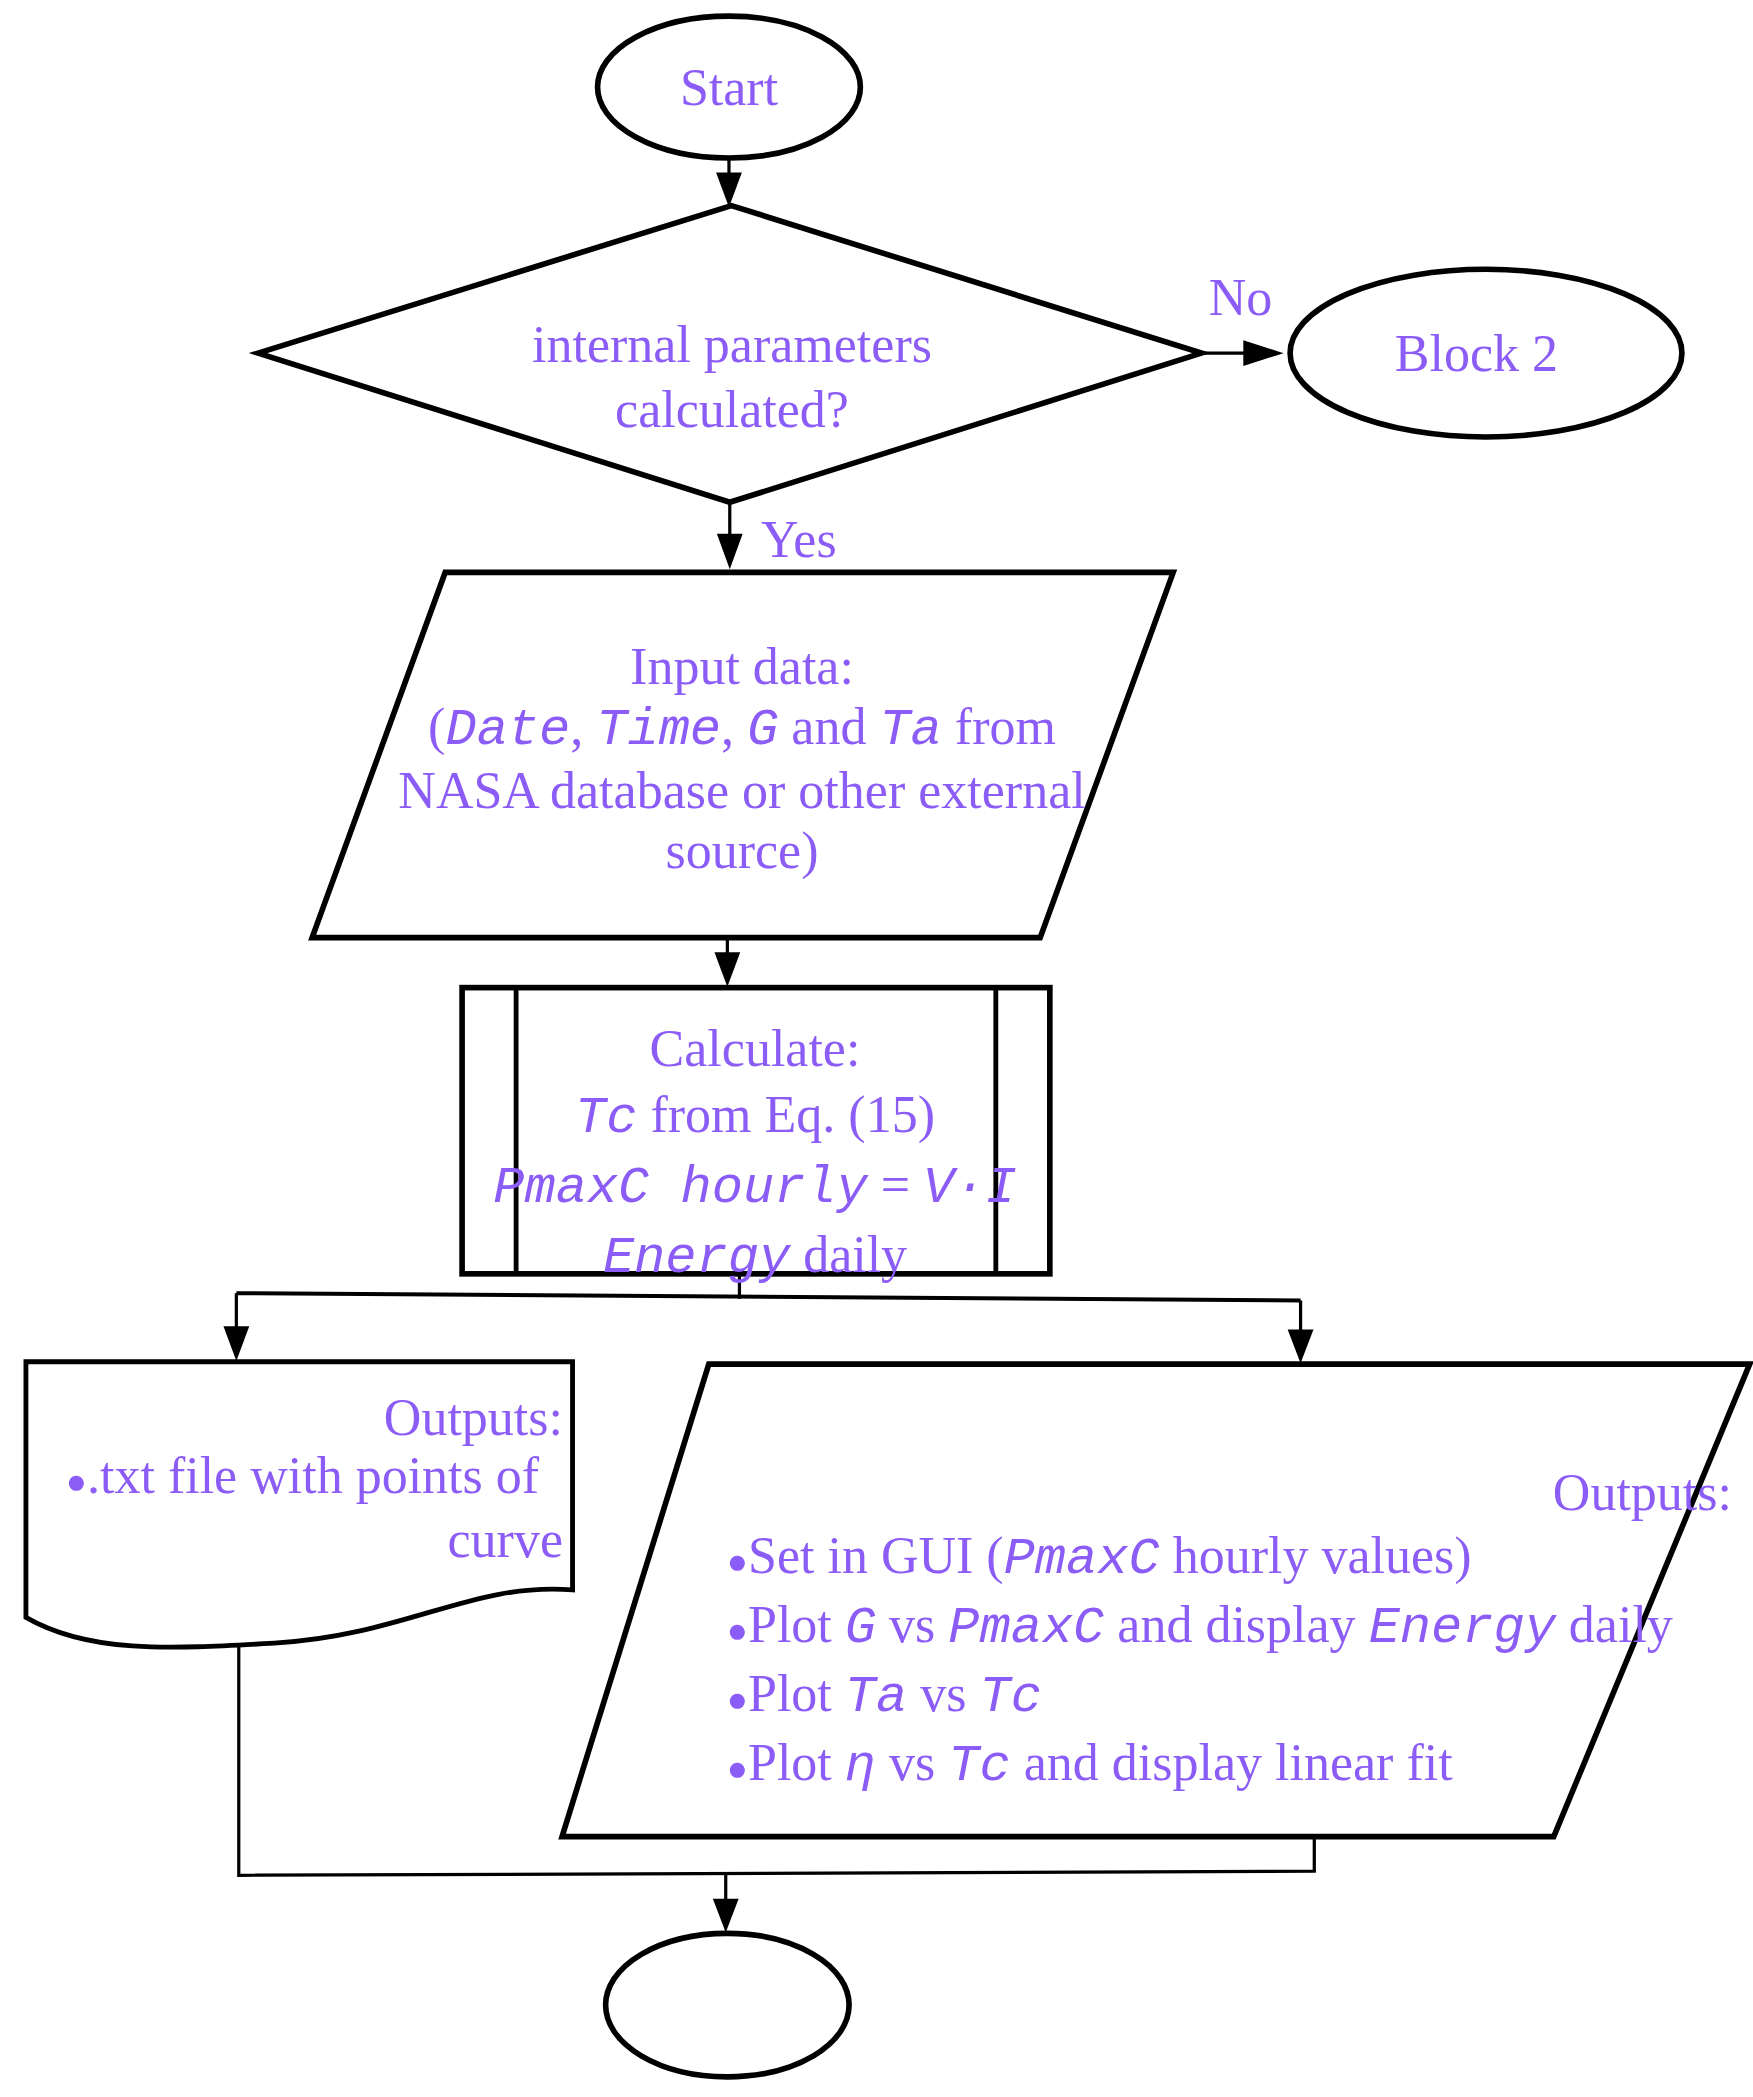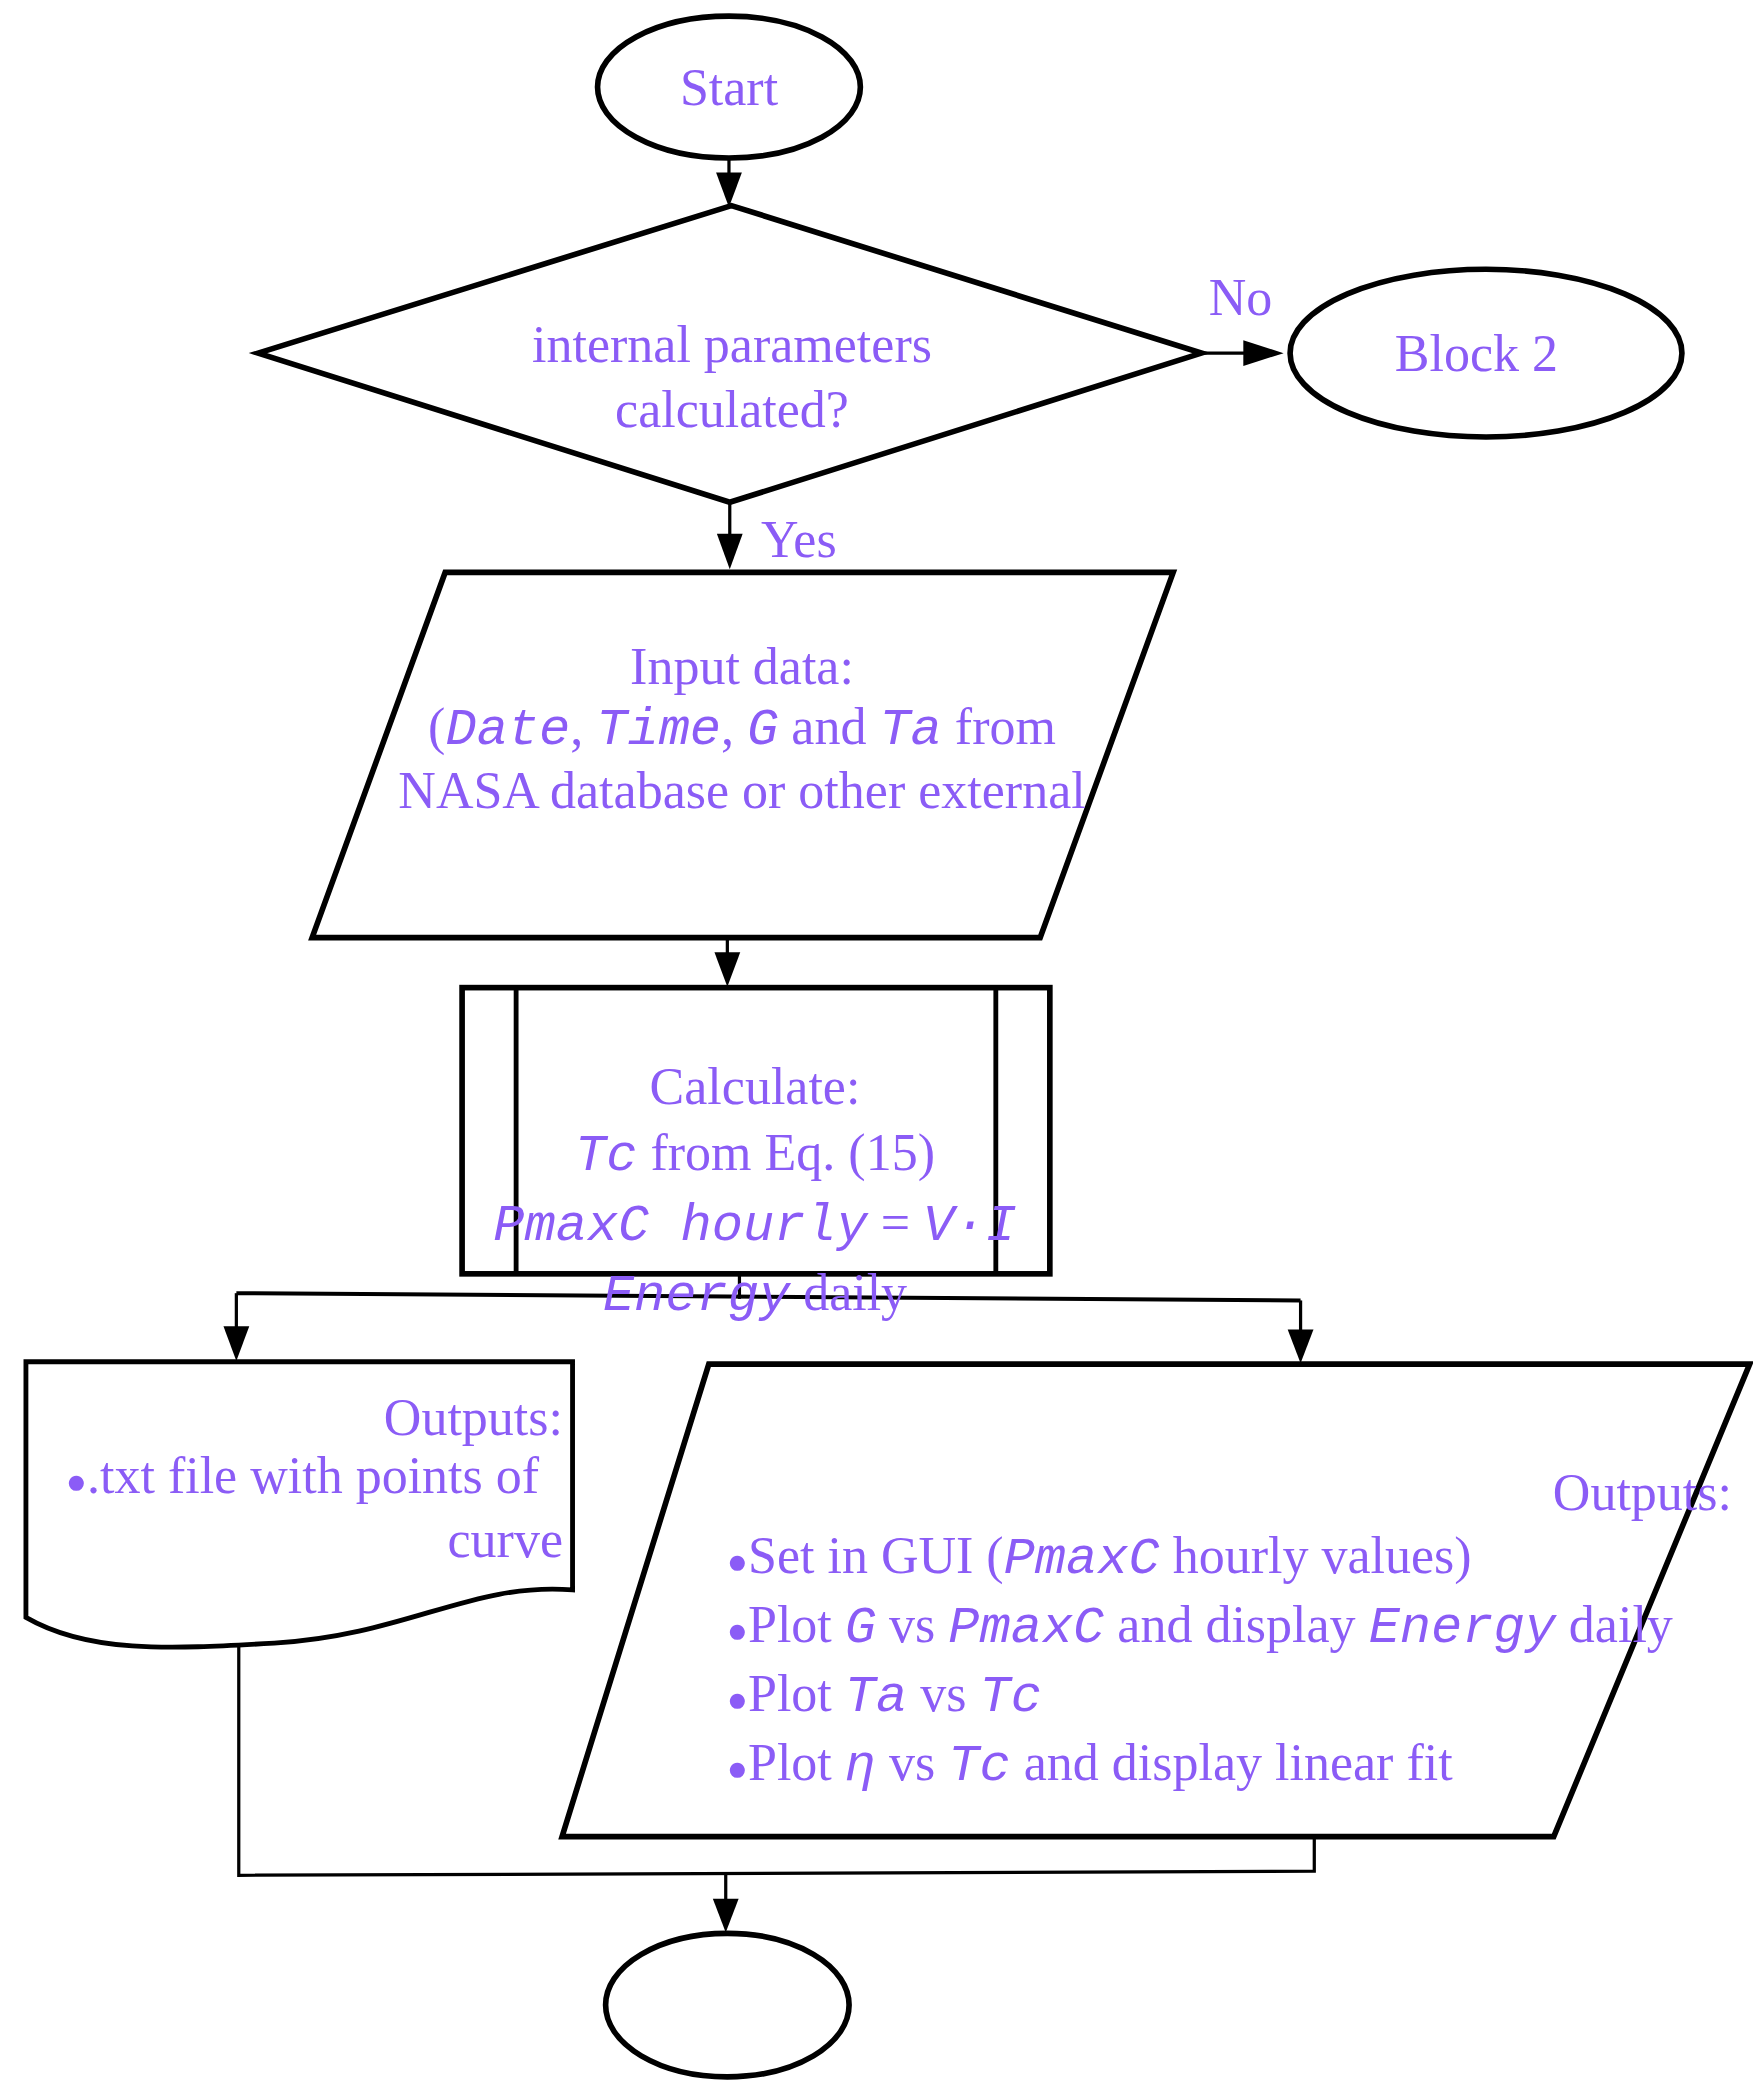--- a/index.html
+++ b/index.html
@@ -87,23 +87,24 @@
   <div class="txt center" style="left:1192px;top:266px;width:97px;">No</div>
 
   <div class="txt center" style="left:1316px;top:322px;width:242px;text-align:right;">Block 2</div>
 
   <div class="txt" style="left:761px;top:508px;">Yes</div>
 
   <div class="txt center lh74" style="left:339px;top:637px;width:806px;">
     <div>Input data:</div>
     <div><span>(</span><span class="it">Date</span><span>, </span><span class="it">Time</span><span>, </span><span class="it">G</span><span> and </span><span class="it">Ta</span><span> from</span></div>
     <div>NASA database or other external</div>
+    <div>source)</div>
   </div>
 
-  <div class="txt center lh82" style="left:473px;top:1054px;width:564px;">
+  <div class="txt center lh82" style="left:473px;top:1016px;width:564px;">
     <div>Calculate:</div>
     <div><span class="it">Tc</span><span> from Eq. (15)</span></div>
     <div><span class="it">PmaxC hourly</span><span> = </span><span class="it">V·I</span></div>
     <div><span class="it">Energy</span><span> daily</span></div>
   </div>
 
   <div class="txt lh72" style="left:47px;top:1389px;width:516px;">
     <div>Outputs:</div>
     <div class="bullet-row">
       <span class="dot">●</span>

